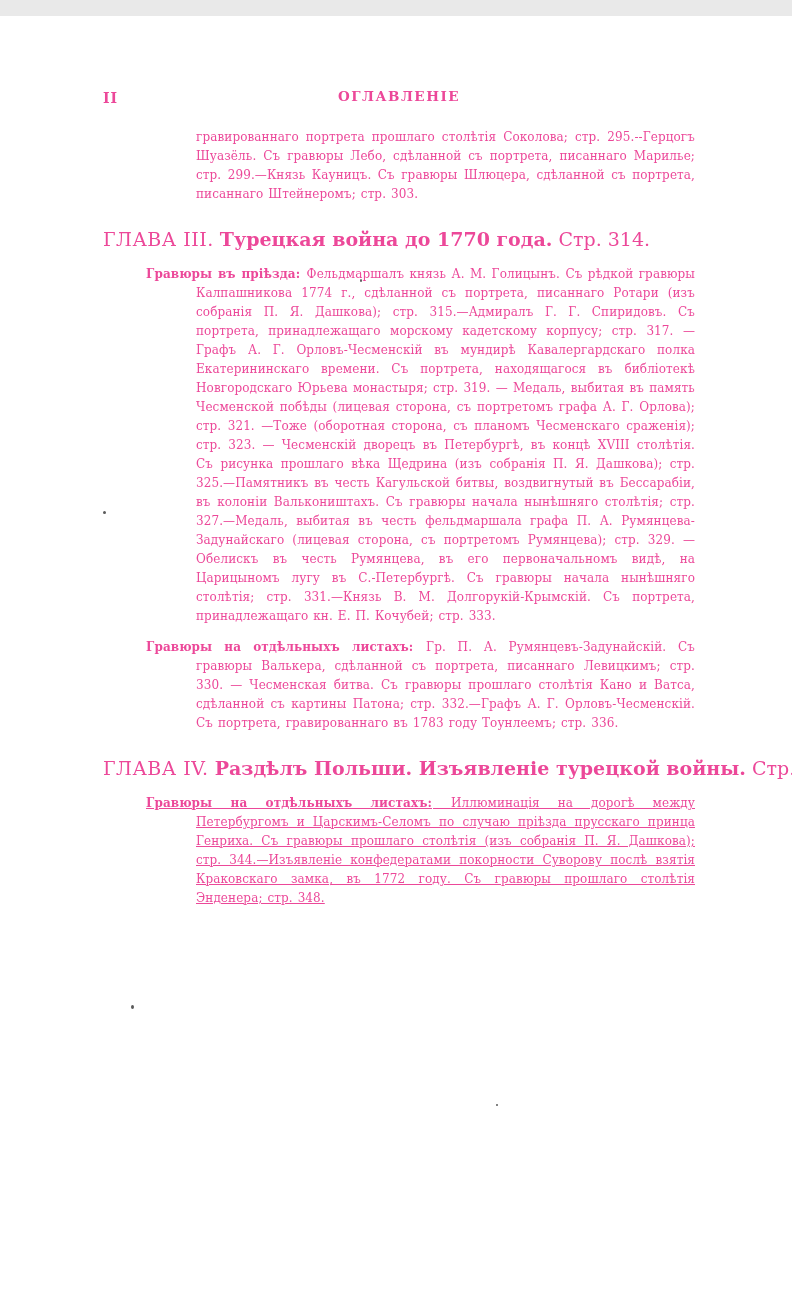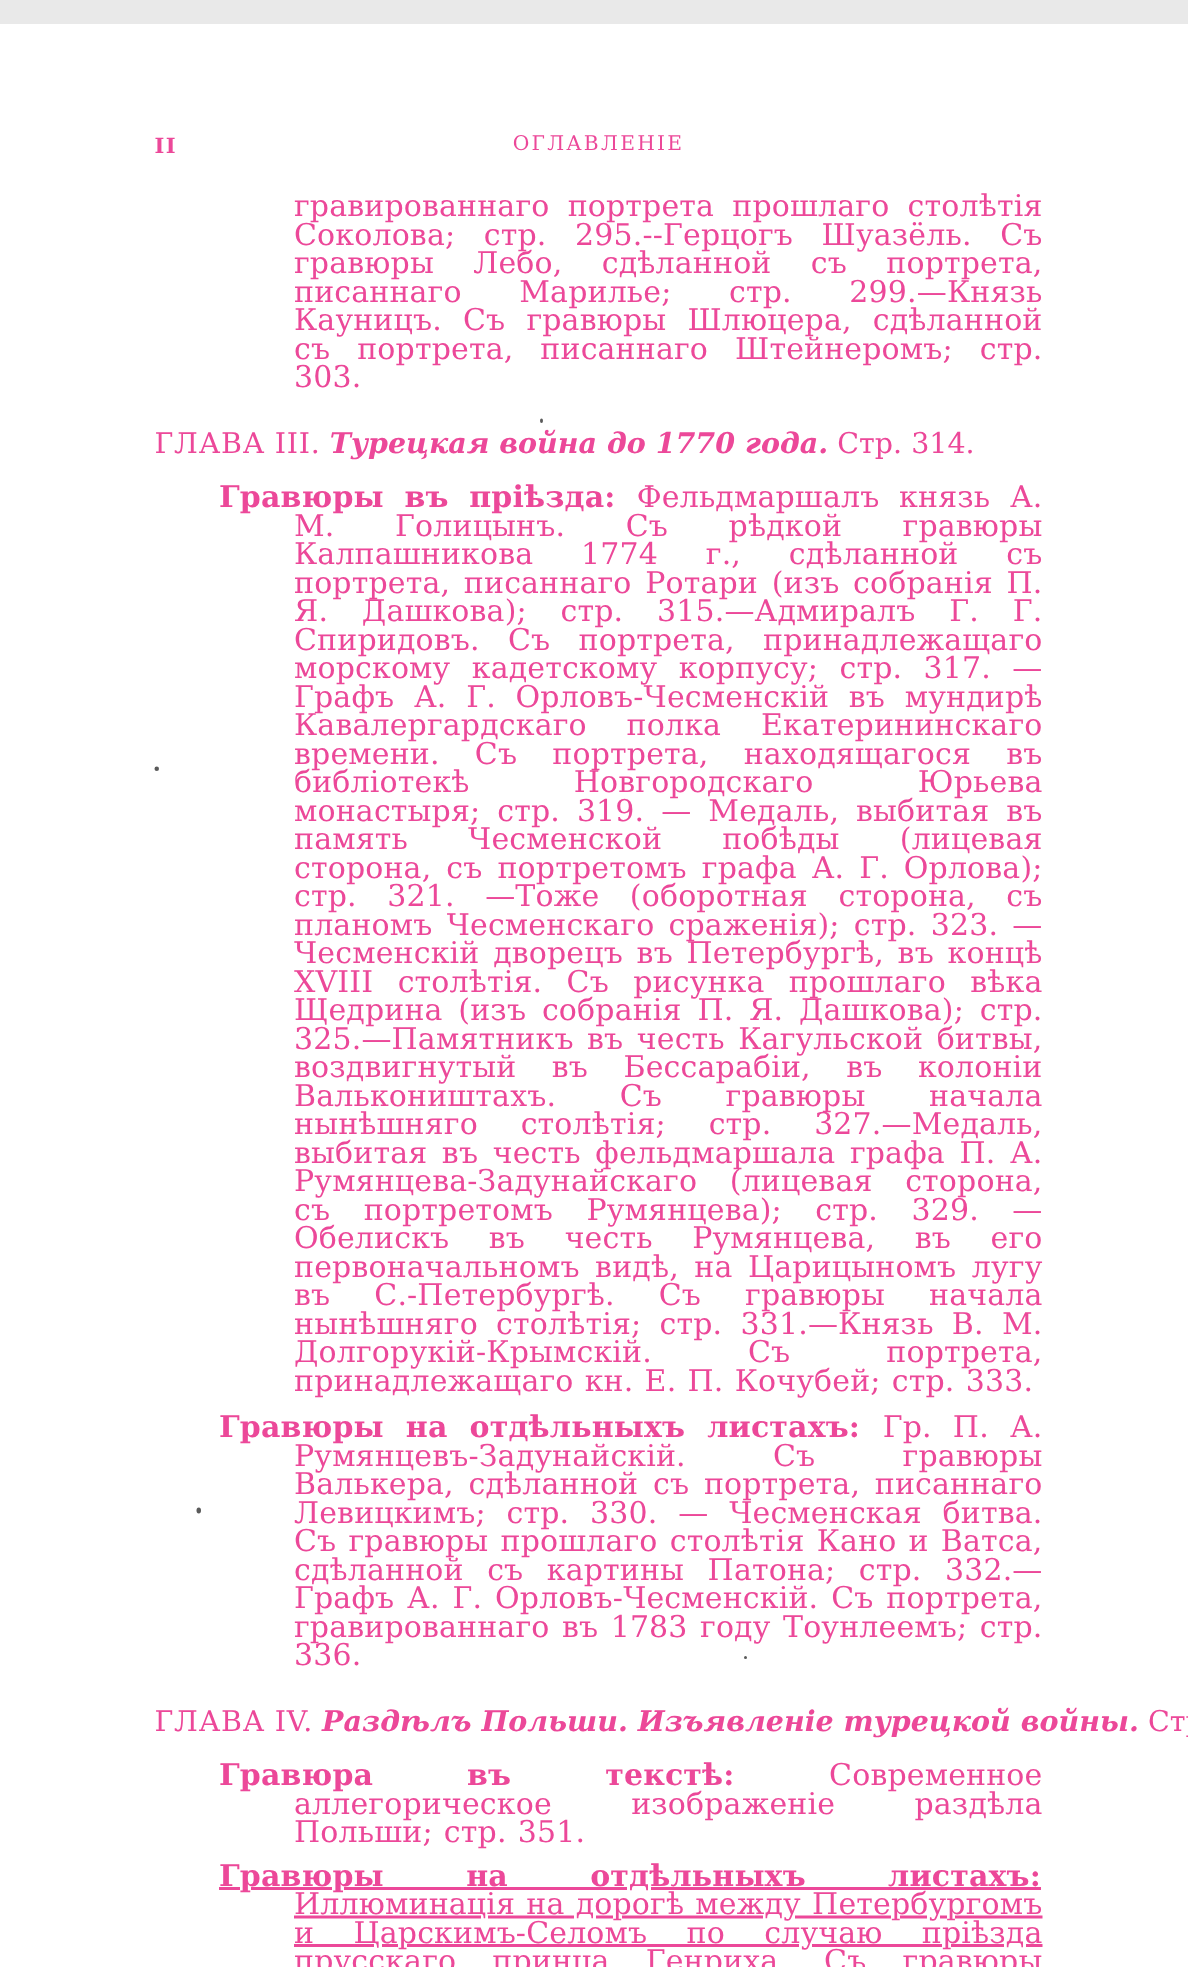--- a/index.html
+++ b/index.html
@@ -31,44 +31,44 @@
     font-size: 14px;
     font-weight: bold;
     letter-spacing: 1px;
   }
   .running-title {
     position: absolute;
     left: 50%;
     top: 0;
     transform: translateX(-50%);
     font-size: 13.5px;
-    font-weight: normal;
+    font-weight: bold;
     letter-spacing: 1.5px;
     white-space: nowrap;
   }
   .toc-para {
     margin: 0 0 7px 0;
-    font-size: 20px;
+    font-size: 12px;
     line-height: 19px;
     text-align: justify;
     word-spacing: 1px;
     letter-spacing: 0.1px;
   }
   .toc-para.continuation { padding-left: 93px; }
   .toc-para.entry { padding-left: 93px; text-indent: -50px; }
   .toc-para .lead { font-weight: bold; margin-right: 1px; }
   .chapter {
     margin: 23px 0 14px 0;
     font-size: 19px;
     line-height: 24px;
     font-weight: normal;
     white-space: nowrap;
   }
   .chapter .chapter-label { letter-spacing: 0.5px; text-align: right; }
-  .chapter .chapter-title { font-weight: bold; font-style: italic; }
+  .chapter .chapter-title { font-weight: bold; }
   .speck {
     position: absolute;
     background: #5a5a5a;
     border-radius: 50%;
   }
 </style>
 </head>
 <body>
 
 <div class="page">
@@ -100,24 +100,20 @@
       <b class="lead">Гравюры на отдѣльныхъ листахъ:</b>
       <span>Гр. П. А. Румянцевъ-Задунайскій. Съ гравюры Валькера, сдѣланной съ портрета, писаннаго Левицкимъ; стр. 330. — Чесменская битва. Съ гравюры прошлаго столѣтія Кано и Ватса, сдѣланной съ картины Патона; стр. 332.—Графъ А. Г. Орловъ-Чесменскій. Съ портрета, гравированнаго въ 1783 году Тоунлеемъ; стр. 336.</span>
     </p>
 
     <h2 class="chapter">
       <span class="chapter-label">ГЛАВА IV.</span>
       <b class="chapter-title">Раздѣлъ Польши. Изъявленіе турецкой войны.</b>
       <span class="chapter-ref">Стр. 338.</span>
     </h2>
 
-    <p class="toc-para entry">
-      <b class="lead">Гравюра въ текстѣ:</b>
-      <span>Современное аллегорическое изображеніе раздѣла Польши; стр. 351.</span>
-    </p>
 
     <p class="toc-para entry" style="margin-top: 10px; text-decoration: underline;">
       <b class="lead">Гравюры на отдѣльныхъ листахъ:</b>
       <span>Иллюминація на дорогѣ между Петербургомъ и Царскимъ-Селомъ по случаю пріѣзда прусскаго принца Генриха. Съ гравюры прошлаго столѣтія (изъ собранія П. Я. Дашкова); стр. 344.—Изъявленіе конфедератами покорности Суворову послѣ взятія Краковскаго замка, въ 1772 году. Съ гравюры прошлаго столѣтія Энденера; стр. 348.</span>
     </p>
 
   </div>
 
   <div class="speck" style="left:103px; top:495px; width:3px; height:3px;"></div>
   <div class="speck" style="left:131px; top:989px; width:3px; height:4px;"></div>

